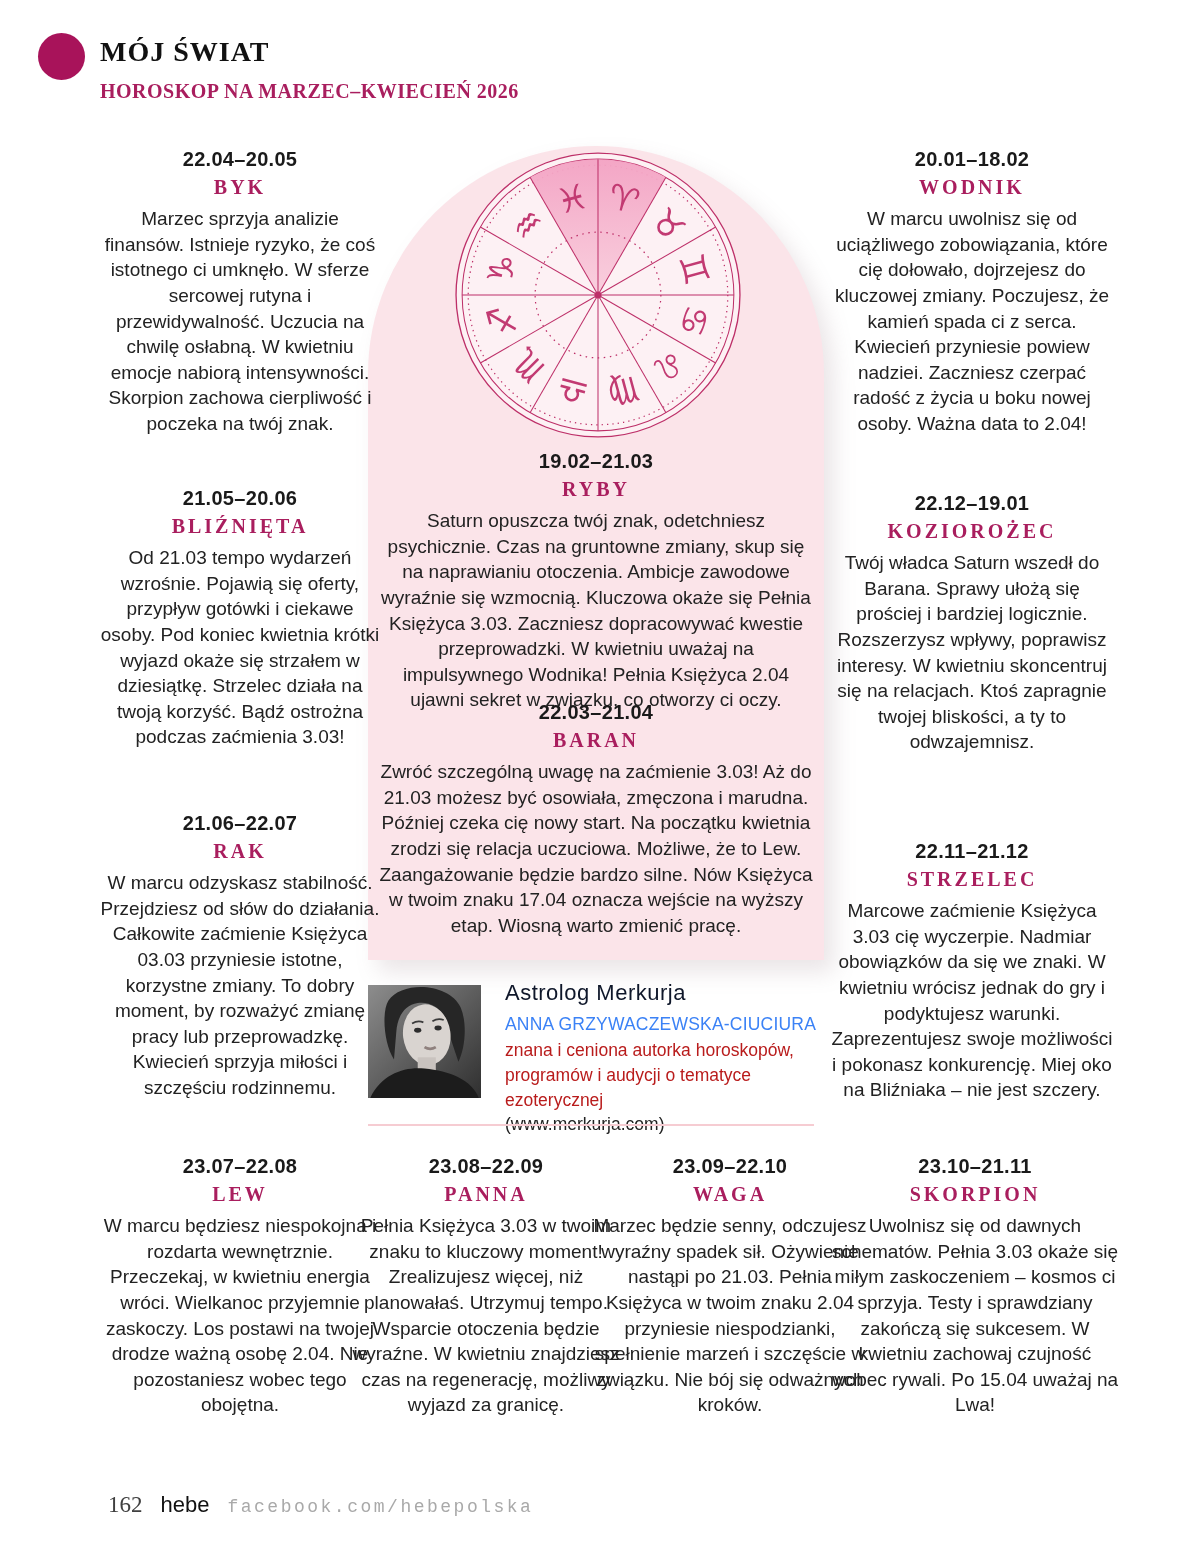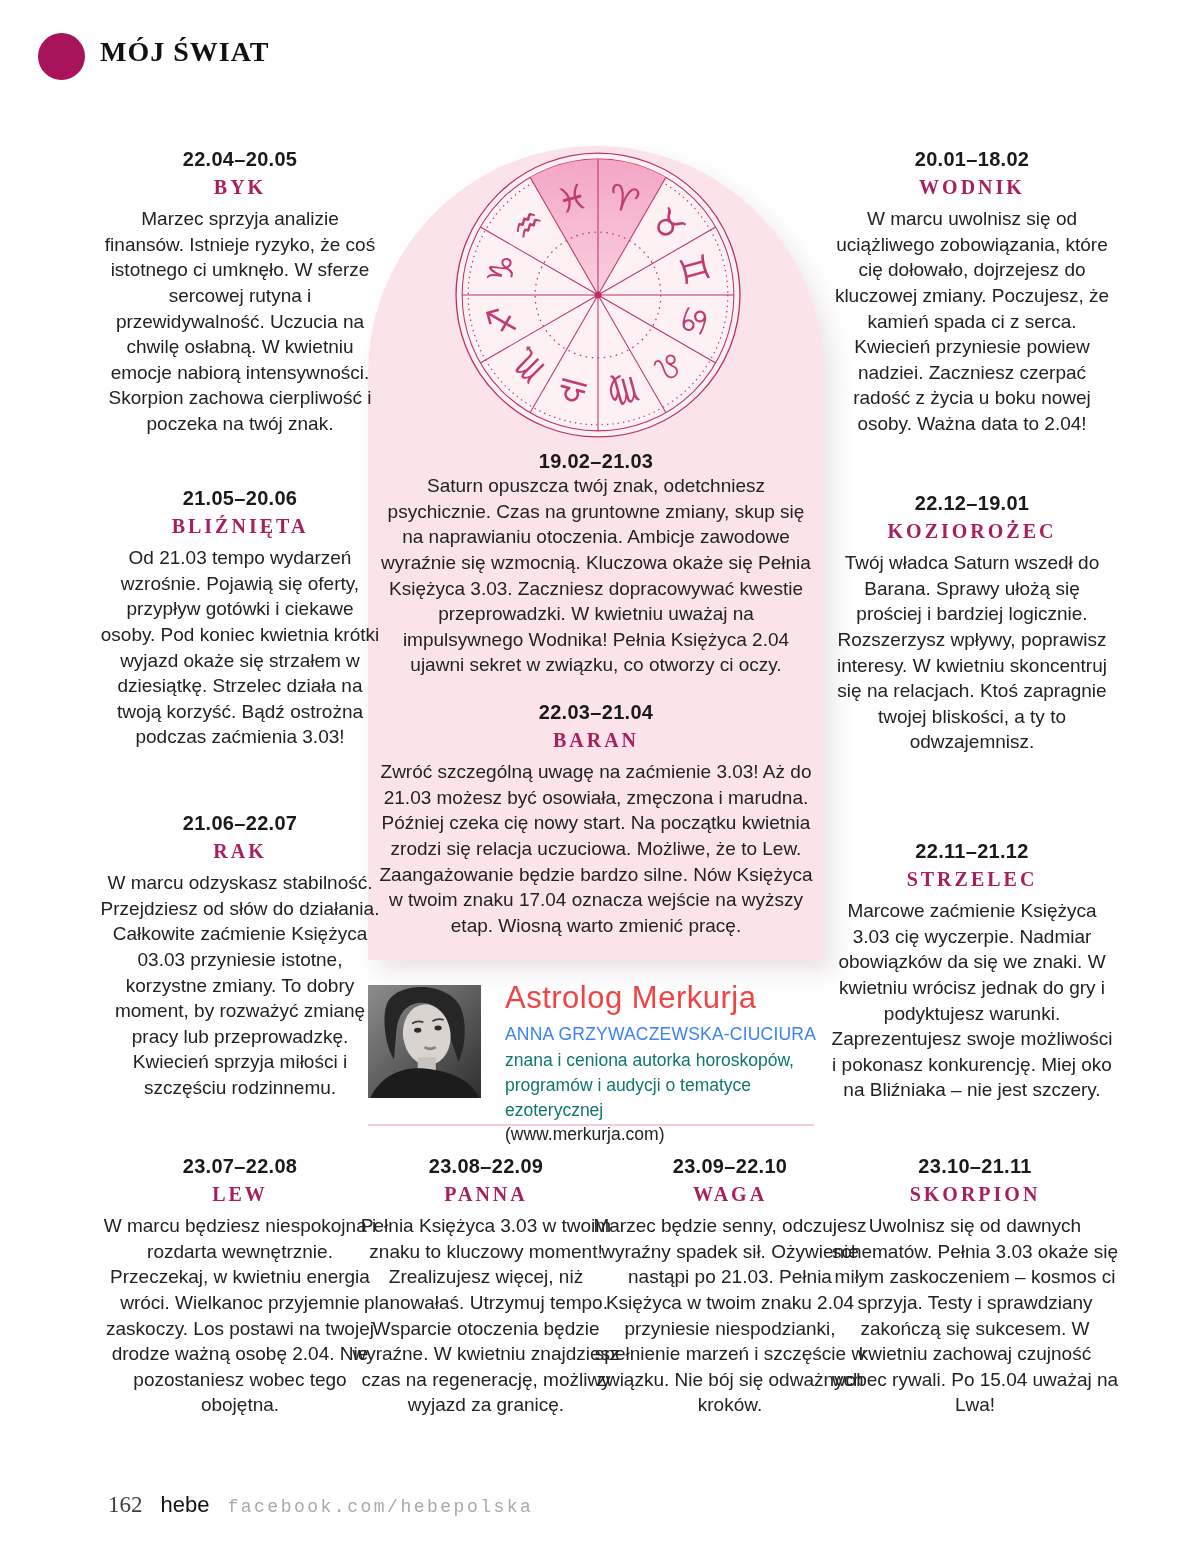--- a/index.html
+++ b/index.html
@@ -40,38 +40,39 @@
     position:absolute;left:368px;top:146px;width:456px;height:814px;
     background:var(--arch-bg);border-radius:228px 228px 0 0;
     box-shadow:10px 12px 22px rgba(140,110,120,.18);
   }
   .wheel-wrap{position:absolute;left:453px;top:150px;width:290px;height:290px;}
   
   .astro-photo{
     position:absolute;left:368px;top:985px;width:113px;height:113px;overflow:hidden;background:#555;
   }
   .astro-text{position:absolute;left:505px;top:980px;width:340px;}
-  .astro-heading{font-size:31px;font-weight:normal;color:#ef4444;letter-spacing:.5px;}
+  .astro-heading{font-size:22px;font-weight:normal;color:#0f172a;letter-spacing:.5px;}
   .astro-name{font-size:17.5px;font-weight:normal;color:#3b82f6;margin-top:8px;letter-spacing:.2px;}
-  .astro-desc{font-size:17.5px;line-height:1.42;color:#0f766e;margin-top:3px;}
+  .astro-desc{font-size:17.5px;line-height:1.42;color:#b91c1c;margin-top:3px;}
   .astro-site{font-size:17.5px;color:#222;margin-top:1px;}
   .divider{position:absolute;left:368px;top:1124px;width:446px;height:2px;background:var(--divider);}
   
   .footer{position:absolute;left:108px;top:1492px;display:flex;align-items:baseline;gap:18px;}
   .page-number{font-family:"Liberation Serif",serif;font-size:23px;color:#404040;}
   .brand-logo{font-size:22px;font-weight:normal;color:#111;letter-spacing:0;}
   .footer-link{font-family:Liberation Mono, monospace;font-size:18px;color:#a9a9a9;letter-spacing:2.5px;}
 </style>
 </head>
 <body>
 
 <div id="page">
 
   <div class="brand-dot"></div>
   <div class="section-title">MÓJ ŚWIAT</div>
+  <div class="page-subtitle">HOROSKOP NA MARZEC–KWIECIEŃ 2026</div>
 
   <div class="arch"></div>
   <div class="wheel-wrap">
     <svg id="wheel-svg" width="290" height="290" viewBox="0 0 286 286">
         <defs>
           <linearGradient id="hl" x1="0" y1="0" x2="0" y2="1">
             <stop offset="0" stop-color="#f3a2c3"></stop>
             <stop offset="1" stop-color="#f9cedd"></stop>
           </linearGradient>
         </defs>
@@ -120,20 +121,21 @@
     <div class="body">Od 21.03 tempo wydarzeń wzrośnie. Pojawią się oferty, przypływ gotówki i ciekawe osoby. Pod koniec kwietnia krótki wyjazd okaże się strzałem w dziesiątkę. Strzelec działa na twoją korzyść. Bądź ostrożna podczas zaćmienia 3.03!</div>
   </div>
   <div class="sign" style="left:100px;top:812px;width:280px">
     <div class="dates">21.06–22.07</div>
     <div class="zname">RAK</div>
     <div class="body">W marcu odzyskasz stabilność. Przejdziesz od słów do działania. Całkowite zaćmienie Księżyca 03.03 przyniesie istotne, korzystne zmiany. To dobry moment, by rozważyć zmianę pracy lub przeprowadzkę. Kwiecień sprzyja miłości i szczęściu rodzinnemu.</div>
   </div>
 
   <div class="sign" style="left:376px;top:450px;width:440px">
     <div class="dates">19.02–21.03</div>
+    <div class="zname">RYBY</div>
     <div class="body">Saturn opuszcza twój znak, odetchniesz psychicznie. Czas na gruntowne zmiany, skup się na naprawianiu otoczenia. Ambicje zawodowe wyraźnie się wzmocnią. Kluczowa okaże się Pełnia Księżyca 3.03. Zaczniesz dopracowywać kwestie przeprowadzki. W kwietniu uważaj na impulsywnego Wodnika! Pełnia Księżyca 2.04 ujawni sekret w związku, co otworzy ci oczy.</div>
   </div>
   <div class="sign" style="left:376px;top:701px;width:440px">
     <div class="dates">22.03–21.04</div>
     <div class="zname">BARAN</div>
     <div class="body">Zwróć szczególną uwagę na zaćmienie 3.03! Aż do 21.03 możesz być osowiała, zmęczona i marudna. Później czeka cię nowy start. Na początku kwietnia zrodzi się relacja uczuciowa. Możliwe, że to Lew. Zaangażowanie będzie bardzo silne. Nów Księżyca w twoim znaku 17.04 oznacza wejście na wyższy etap. Wiosną warto zmienić pracę.</div>
   </div>
 
   <div class="sign" style="left:830px;top:148px;width:284px">
     <div class="dates">20.01–18.02</div>

